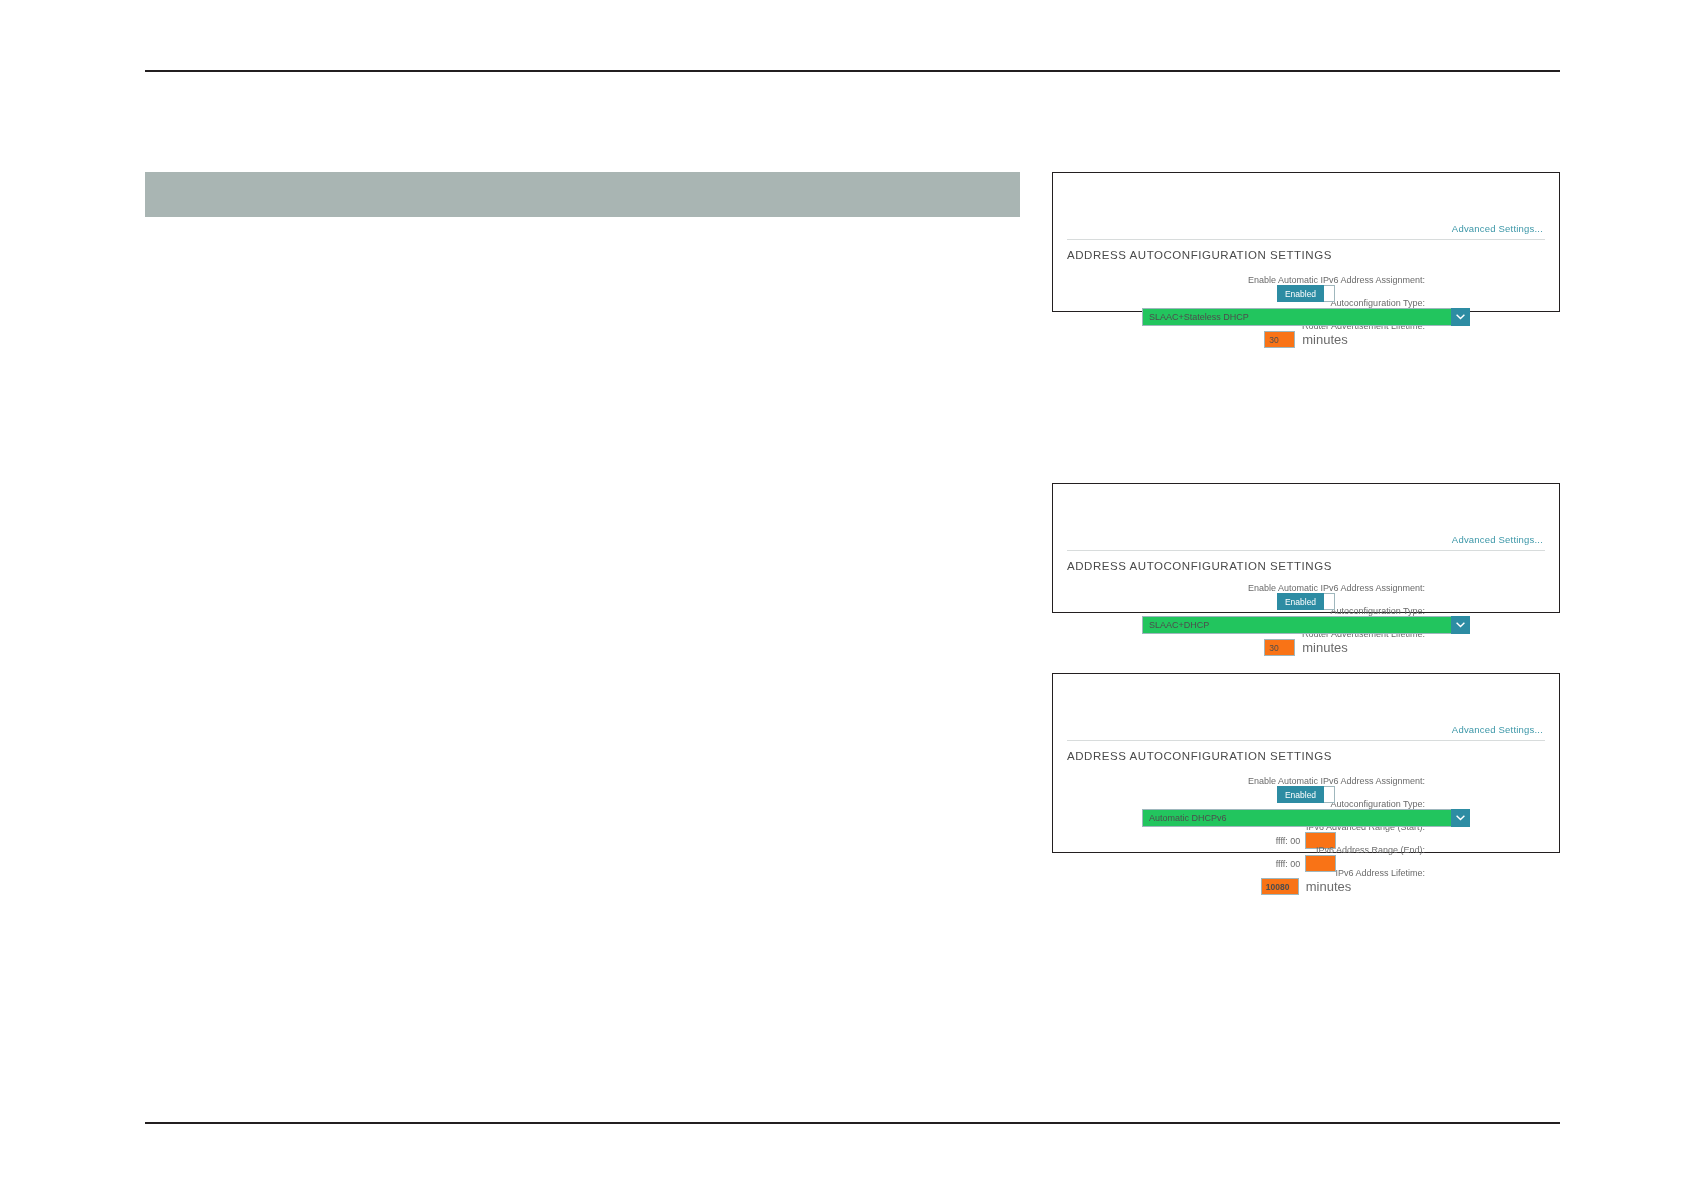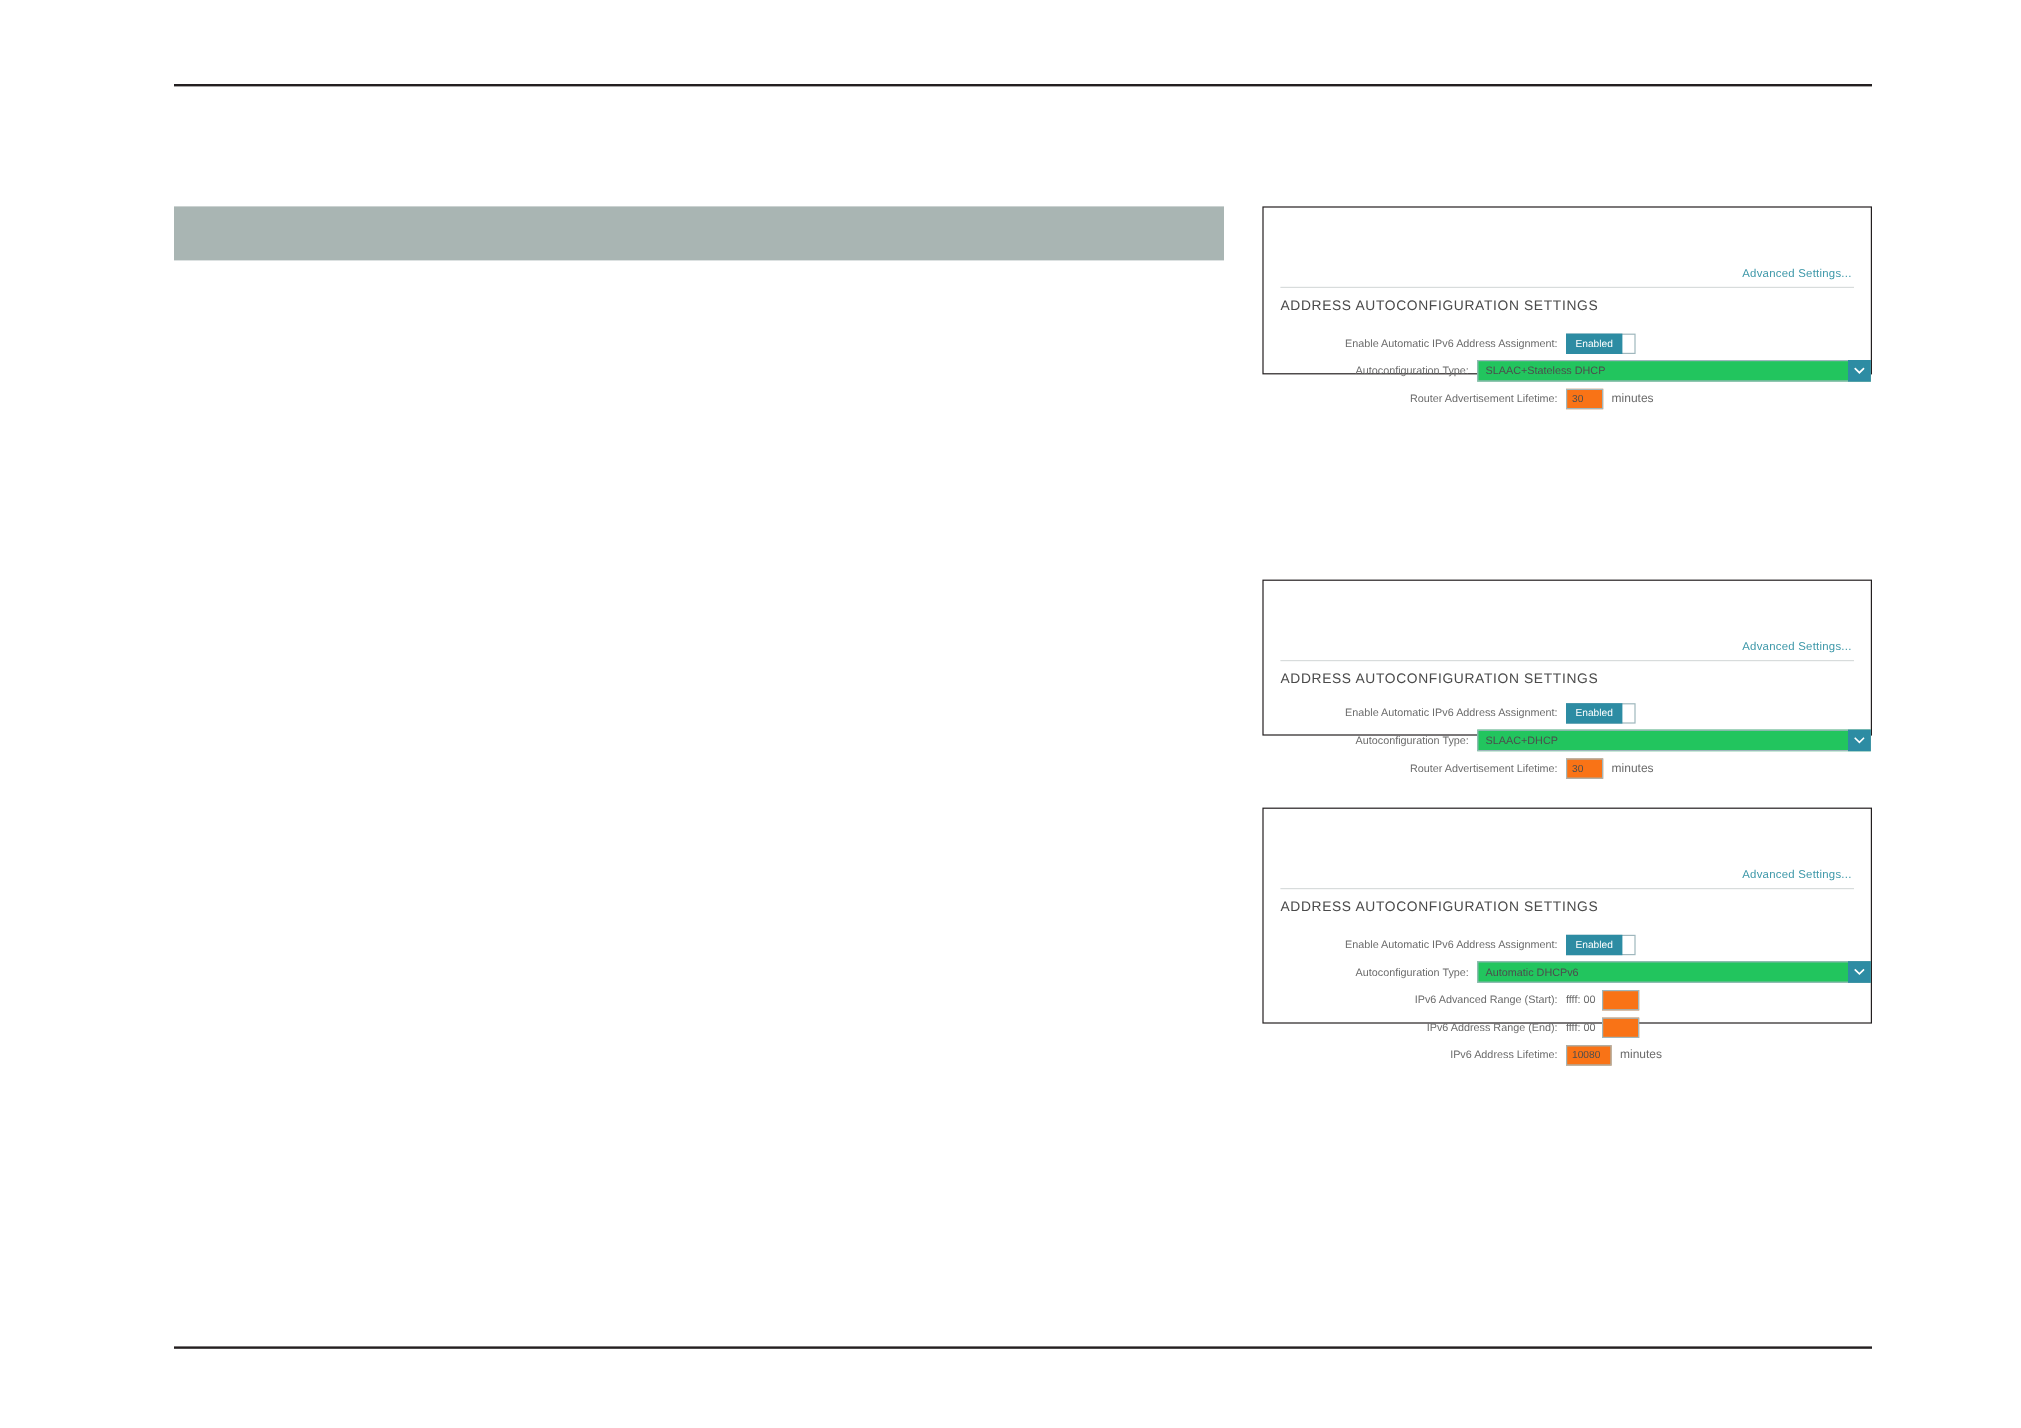--- a/index.html
+++ b/index.html
@@ -82,20 +82,21 @@
   .rows {
     position: absolute;
     left: 0;
     right: 0;
   }
   .row {
     display: flex;
     align-items: center;
     height: 22px;
     margin-bottom: 1px;
+    flex-direction: column;
   }
   .row-label {
     width: 252px;
     text-align: right;
     padding-right: 7px;
     font-size: 9px;
     color: #6b6b6b;
     white-space: nowrap;
     box-sizing: border-box;
   }
@@ -167,21 +168,21 @@
     display: flex;
     align-items: center;
     padding-left: 4px;
     font-size: 8.5px;
     color: #4d4d4d;
   }
   .tinput.num { width: 31px; }
   .tinput.range { width: 31px; }
   .unit {
     margin-left: 7px;
-    font-size: 10px;
+    font-size: 13px;
     color: #6b6b6b;
     white-space: nowrap;
   }
   .prefix {
     font-size: 9px;
     color: #6b6b6b;
     margin-right: 5px;
     white-space: nowrap;
   }
 </style>
@@ -317,19 +318,19 @@
         <div class="row-label">IPv6 Address Range (End):</div>
         <div class="row-field">
           <span class="prefix">ffff: 00</span>
           <div class="tinput range"></div>
         </div>
       </div>
 
       <div class="row">
         <div class="row-label">IPv6 Address Lifetime:</div>
         <div class="row-field">
-          <div class="tinput num" style="width:38px;">10080</div>
+          <div class="tinput num" style="width:38px;font-weight:bold;">10080</div>
           <span class="unit">minutes</span>
         </div>
       </div>
     </div>
   </div>
 </div>
 
 </body></html>

